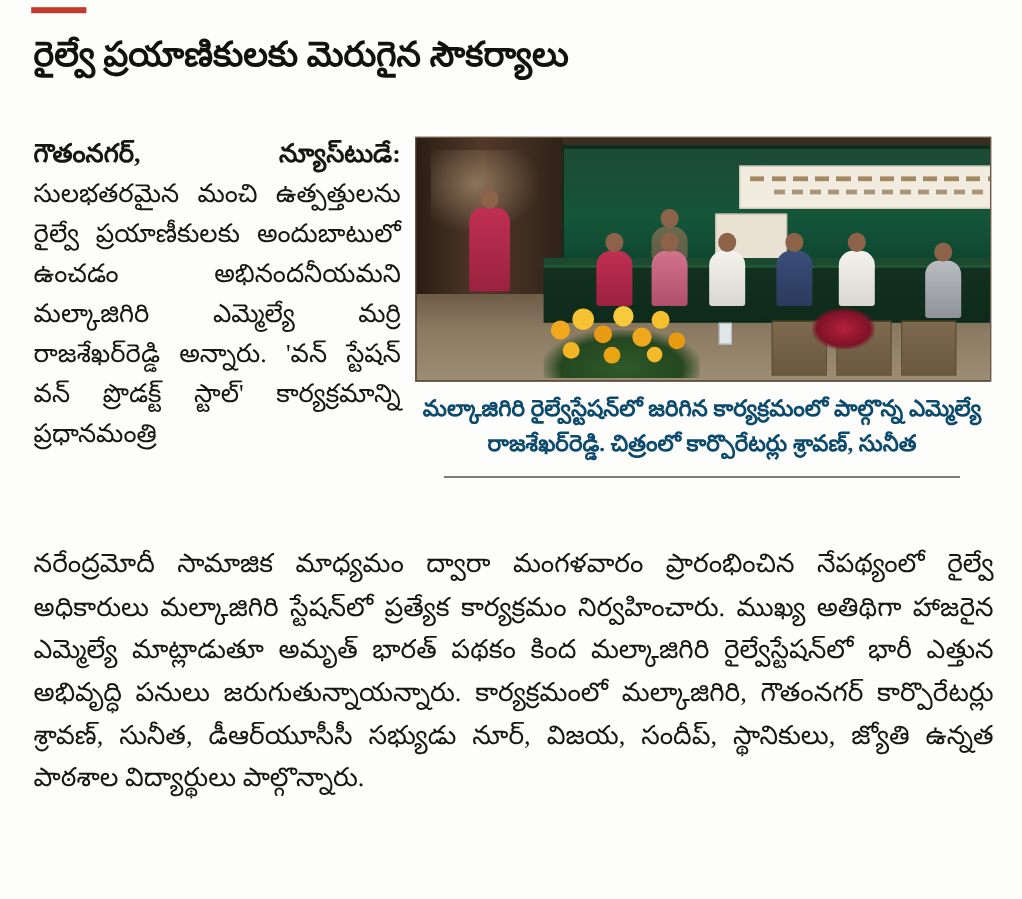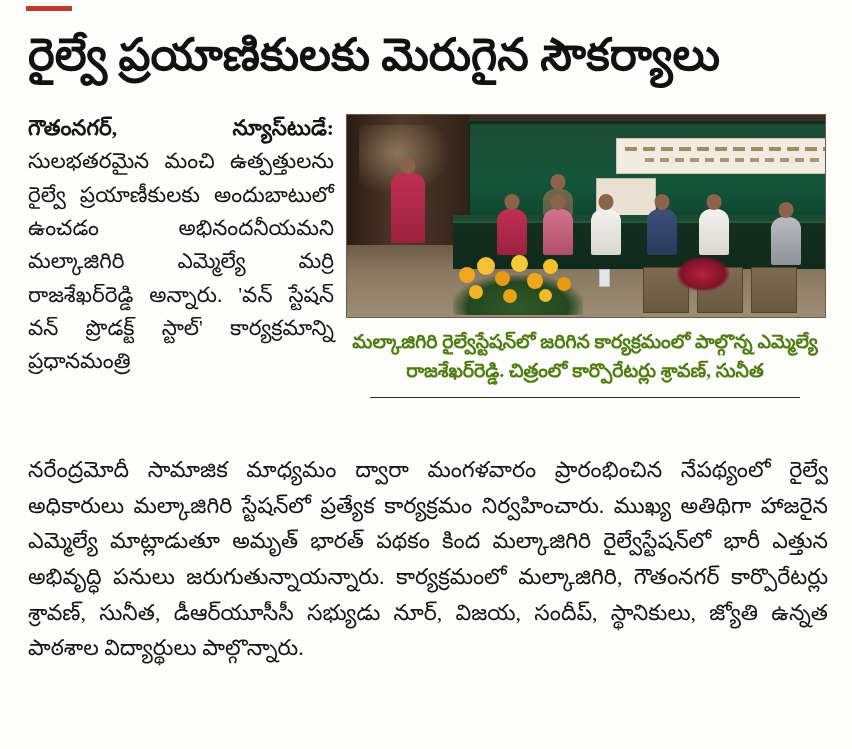--- a/index.html
+++ b/index.html
@@ -26,21 +26,21 @@
     height: 5px;
     background: #c0392b;
   }
   .headline {
     position: absolute;
     left: 28px;
     top: 30px;
     width: 796px;
     font-family: "Liberation Serif", serif;
     font-weight: bold;
-    font-size: 45px;
+    font-size: 29px;
     line-height: 1.15;
     color: #111111;
     letter-spacing: 0px;
     white-space: nowrap;
   }
   .content {
     position: absolute;
     left: 28px;
     top: 112px;
     width: 796px;
@@ -202,21 +202,21 @@
     background: #dfe6e8;
     border: 1px solid #b9c2c4;
   }
 
   .caption {
     margin-top: 10px;
     font-family: "Liberation Serif", serif;
     font-weight: bold;
     font-size: 19px;
     line-height: 1.5;
-    color: #4d7c0f;
+    color: #0c4a6e;
     text-align: center;
   }
   .cap-rule {
     margin: 12px auto 0 auto;
     width: 430px;
     height: 1px;
     background: #2a2a2a;
   }
   
   .bottom-block {

